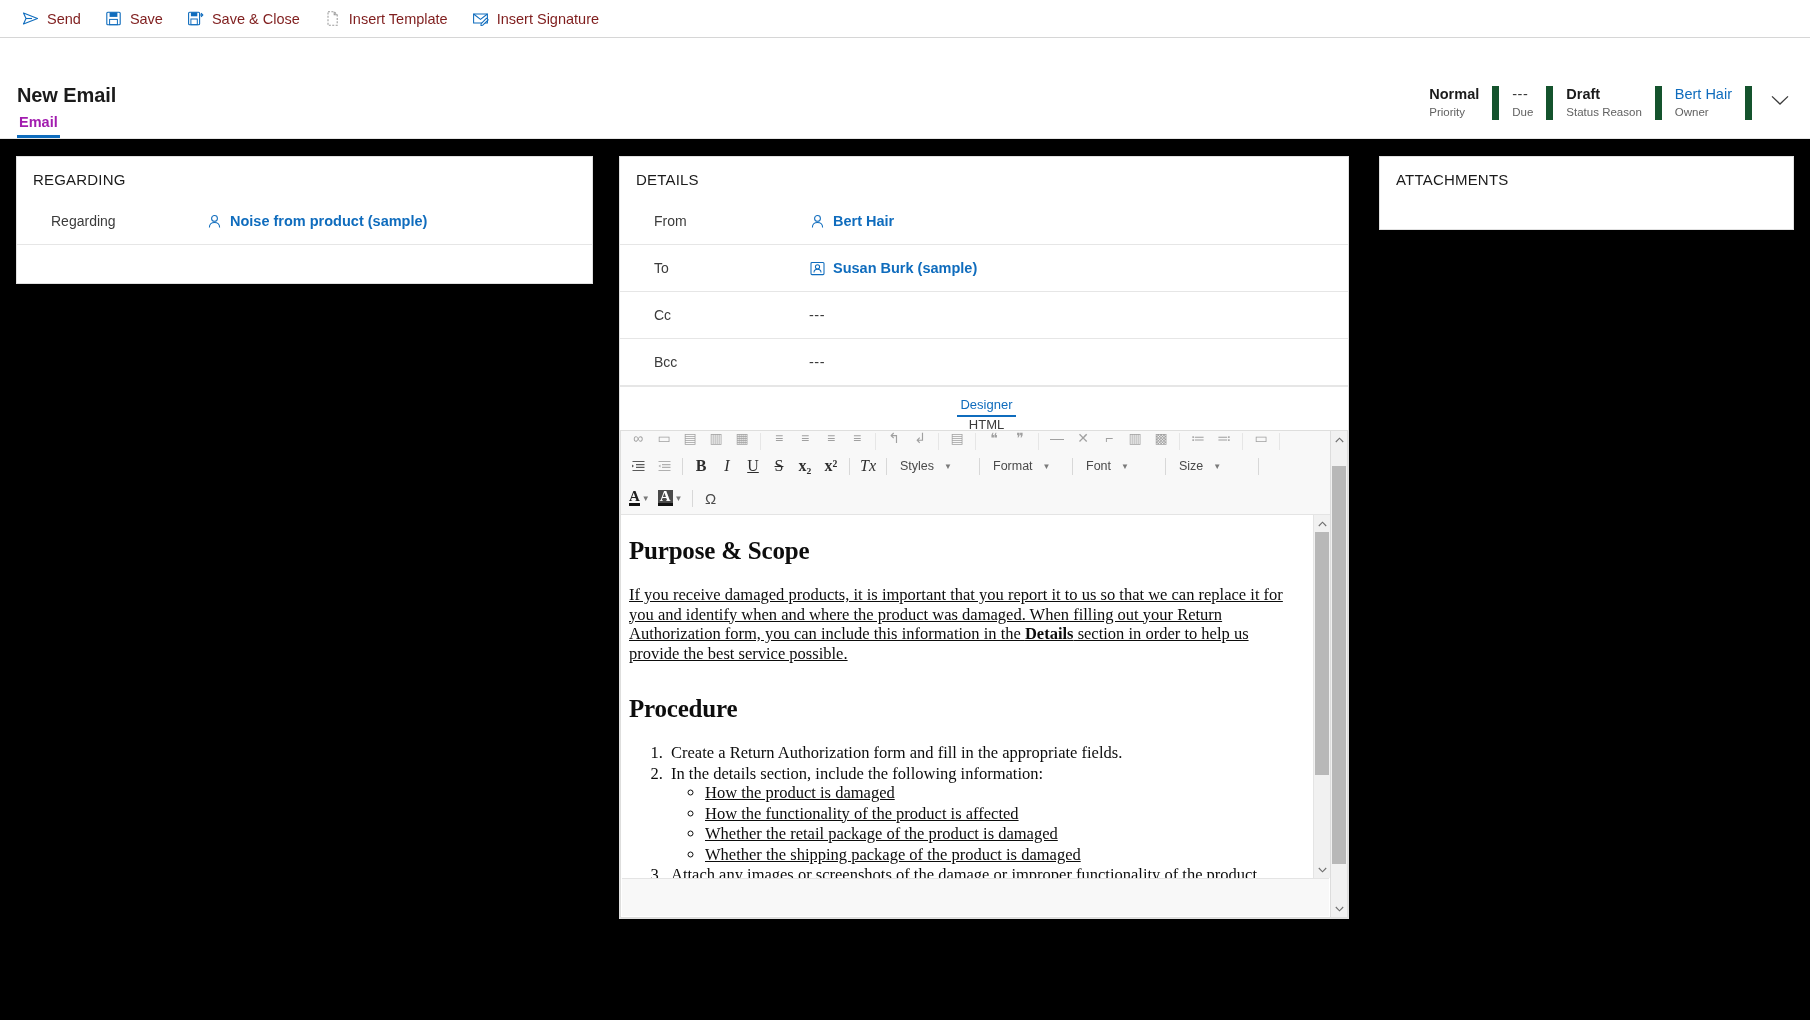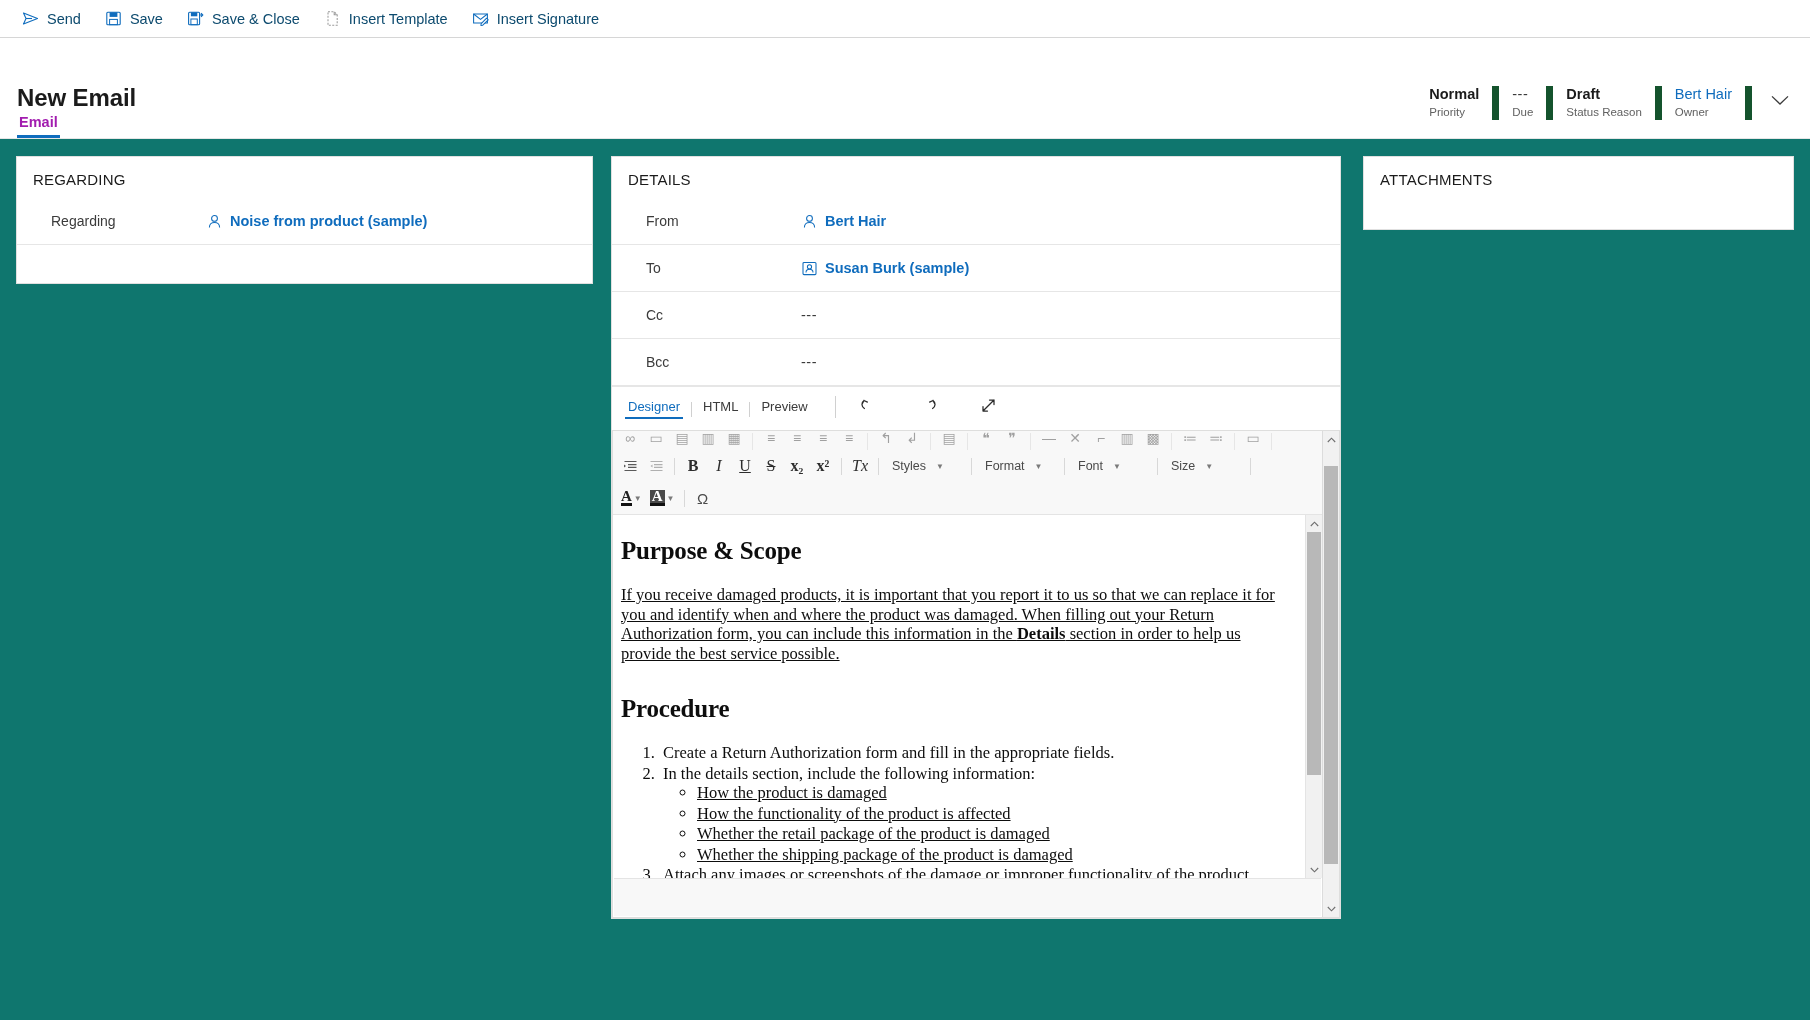--- a/index.html
+++ b/index.html
@@ -20,38 +20,38 @@
     padding:0 10px;
     border-bottom:1px solid #d6d6d6;
     background:#ffffff;
   }
   .cmd-item {
     display:flex;
     align-items:center;
     gap:8px;
     padding:5px 12px;
     font-size:14.5px;
-    color:#0c4a6e;
+    color:#7f1d1d;
     cursor:pointer;
     white-space:nowrap;
   }
   .cmd-icon { width:17px; height:17px; display:inline-flex; align-items:center; justify-content:center; flex:none; }
   .cmd-icon svg { display:block; }
 
   
   .page-header {
     position:relative;
     height:101px;
     border-bottom:1px solid #e6e6e6;
     background:#ffffff;
   }
   .page-title {
     position:absolute;
     left:17px; top:46px;
-    font-size:24px;
+    font-size:20px;
     font-weight:bold;
     color:#1b1b1b;
     letter-spacing:-.1px;
   }
   .header-stats {
     position:absolute;
     right:16px; top:48px;
     display:flex;
     align-items:flex-start;
   }
@@ -106,24 +106,24 @@
     content:"";
     position:absolute;
     left:0; right:0; bottom:0;
     height:3px;
     background:#0f6cbd;
   }
 
   
   .form-body {
     display:flex;
-    gap:0;
+    gap:8px;
     padding:17px 16px 0 16px;
     height:calc(1021px - 140px);
-    background:#0f766e;
+    background:#000000;
   }
   .col-left  { width:577px; flex:none; }
   .col-mid   { width:730px; flex:none; margin-left:18px; }
   .col-right { flex:1; margin-left:22px; }
 
   .section-card {
     border:1px solid #e0e0e0;
     background:#ffffff;
   }
   .section-title {
@@ -170,20 +170,21 @@
     border-top:1px solid #e6e6e6;
     padding:0;
     position:relative;
   }
   .editor-tabs {
     display:flex;
     align-items:center;
     height:34px;
     padding:10px 0 0 5px;
     gap:0;
+    flex-direction:column;
   }
   .ed-tab {
     font-size:13px;
     color:#3b3b3b;
     padding:0 11px 5px 11px;
     cursor:pointer;
     position:relative;
   }
   .ed-tab.active { color:#0f6cbd; }
   .ed-tab.active::after {

